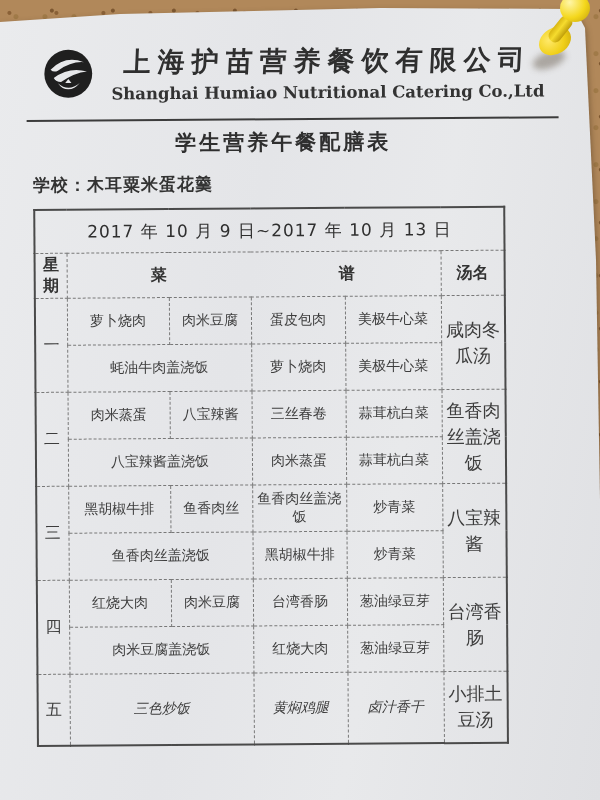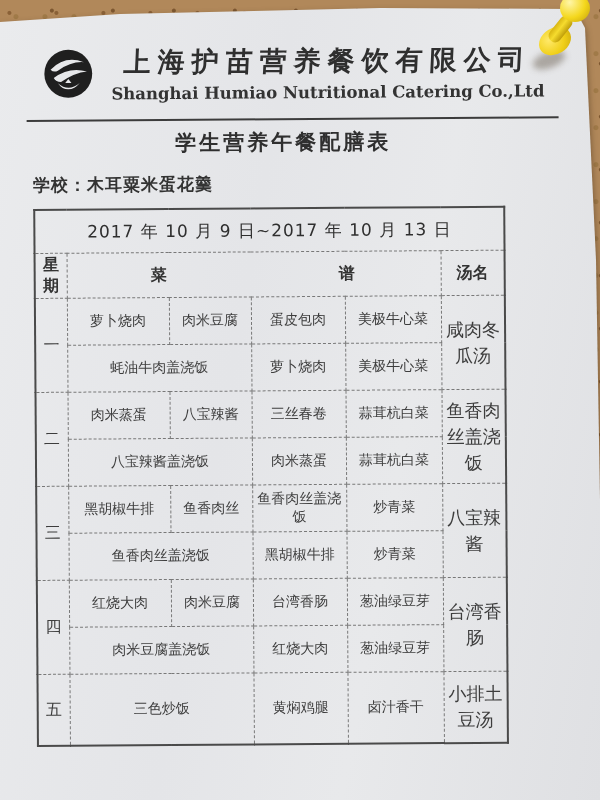--- a/index.html
+++ b/index.html
@@ -41,21 +41,21 @@
   table.menu{border:2px solid #4a4a4a;}
   table.menu td,table.menu th{border:1px dashed #787878;padding:1px 2px;text-align:center;vertical-align:middle;font-weight:normal;}
   td.daterow{height:40px;font-size:17px;font-weight:bold;letter-spacing:1px;color:#2f2f2f;}
   tr.head th{height:40px;font-size:16px;font-weight:bold;color:#333;}
   th.menuhead{letter-spacing:2px;}
   th.menuhead .sp{display:inline-block;}
   th.menuhead .gap{display:inline-block;width:170px;}
   td.day{font-size:16px;font-weight:bold;}
   td.dish{font-size:14px;height:44px;}
   td.soup{font-size:18px;line-height:26px;padding:2px 6px;}
-  tr.fri td.dish{height:68px;}
+  tr.fri td.dish{height:68px;font-style:italic;}
   
   .pin{position:absolute;left:520px;top:0;width:80px;height:85px;}
   .pin .shadow{position:absolute;left:12px;top:52px;width:34px;height:16px;border-radius:50%;background:rgba(60,45,25,.35);filter:blur(3px);transform:rotate(-20deg);}
   .pin .base{position:absolute;left:18px;top:28px;width:34px;height:26px;border-radius:50%;background:radial-gradient(circle at 35% 35%,#ffe96a,#f0cf17 55%,#c7a40c);transform:rotate(-32deg);}
   .pin .stem{position:absolute;left:34px;top:14px;width:13px;height:30px;border-radius:6px;background:linear-gradient(90deg,#d8b512,#f6dc2e 45%,#bf9d09);transform:rotate(38deg);}
   .pin .head{position:absolute;left:40px;top:-6px;width:30px;height:28px;border-radius:50%;background:radial-gradient(circle at 32% 30%,#fff6a8,#f4d71c 55%,#c7a40c 95%);}
 </style>
 </head>
 <body>
 

